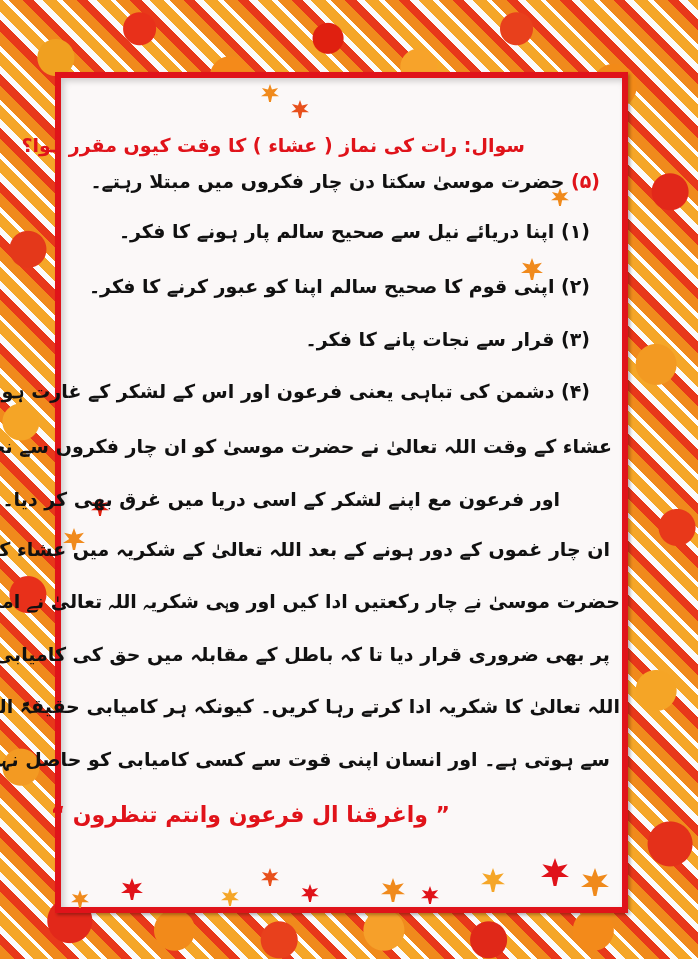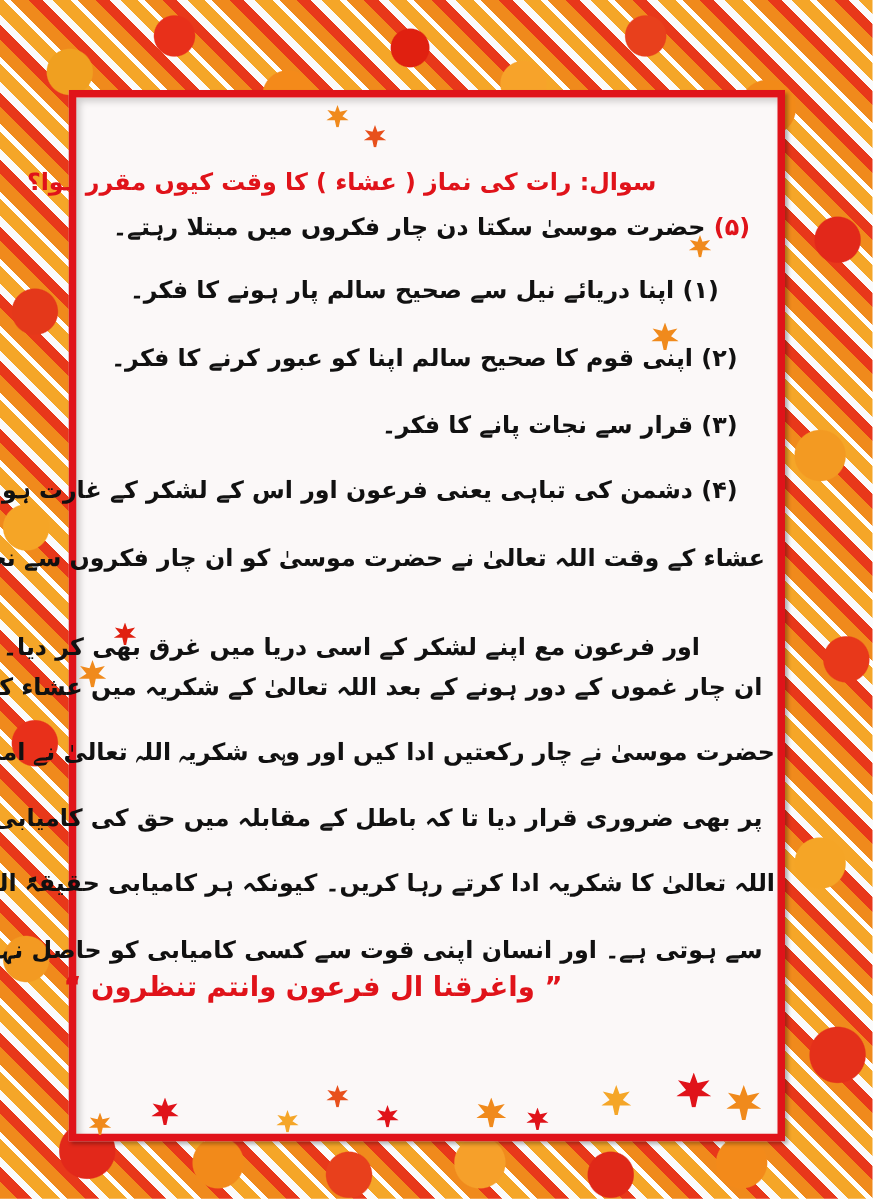--- a/index.html
+++ b/index.html
@@ -77,40 +77,40 @@
 </div>
 
 <div class="content">
   <div class="line title" style="right:95px;top:24px">سوال:  رات کی نماز ( عشاء ) کا وقت کیوں مقرر ہوا؟</div>
 
   <div class="line" style="right:20px;top:60px">
     <span class="num red">(۵)</span>
     <span>حضرت موسیٰ سکتا دن چار فکروں میں مبتلا رہتے۔</span>
   </div>
 
-  <div class="line" style="right:45px;top:110px">
+  <div class="line" style="right:30px;top:110px">
     <span class="num">(۱)</span>
     <span>اپنا دریائے نیل سے صحیح سالم پار ہونے کا فکر۔</span>
   </div>
   <div class="line" style="right:30px;top:165px">
     <span class="num">(۲)</span>
     <span>اپنی قوم کا صحیح سالم اپنا کو عبور کرنے کا فکر۔</span>
   </div>
   <div class="line" style="right:30px;top:218px">
     <span class="num">(۳)</span>
     <span>قرار سے نجات پانے کا فکر۔</span>
   </div>
   <div class="line" style="right:30px;top:270px">
     <span class="num">(۴)</span>
     <span>دشمن کی تباہی یعنی فرعون اور اس کے لشکر کے غارت ہونے کا فکر۔</span>
   </div>
 
   <div class="line" style="right:8px;top:325px">عشاء کے وقت اللہ تعالیٰ نے حضرت موسیٰ کو ان چار فکروں سے نجات بھی دیدی</div>
-  <div class="line" style="right:60px;top:396px">اور فرعون مع اپنے لشکر کے اسی دریا میں غرق بھی کر دیا۔</div>
+  <div class="line" style="right:60px;top:378px">اور فرعون مع اپنے لشکر کے اسی دریا میں غرق بھی کر دیا۔</div>
 
   <div class="line" style="right:10px;top:428px">ان چار غموں کے دور ہونے کے بعد اللہ تعالیٰ کے شکریہ میں عشاء کے وقت</div>
   <div class="line" style="right:0px;top:480px">حضرت موسیٰ نے چار رکعتیں ادا کیں اور وہی شکریہ اللہ تعالیٰ نے امت محمد ﷺ</div>
   <div class="line" style="right:10px;top:533px">پر بھی ضروری قرار دیا تا کہ باطل کے مقابلہ میں حق کی کامیابی پر یہ لوگ بھی</div>
   <div class="line" style="right:0px;top:585px">اللہ تعالیٰ کا شکریہ ادا کرتے رہا کریں۔ کیونکہ ہر کامیابی حقیقۃً اللہ تعالیٰ کی طرف</div>
   <div class="line" style="right:10px;top:638px">سے ہوتی ہے۔ اور انسان اپنی قوت سے کسی کامیابی کو حاصل نہیں کر سکتا۔</div>
 
-  <div class="line quote" style="right:170px;top:668px">” واغرقنا ال فرعون وانتم تنظرون “</div>
+  <div class="line quote" style="right:170px;top:692px">” واغرقنا ال فرعون وانتم تنظرون “</div>
 </div>
 
 </body></html>

